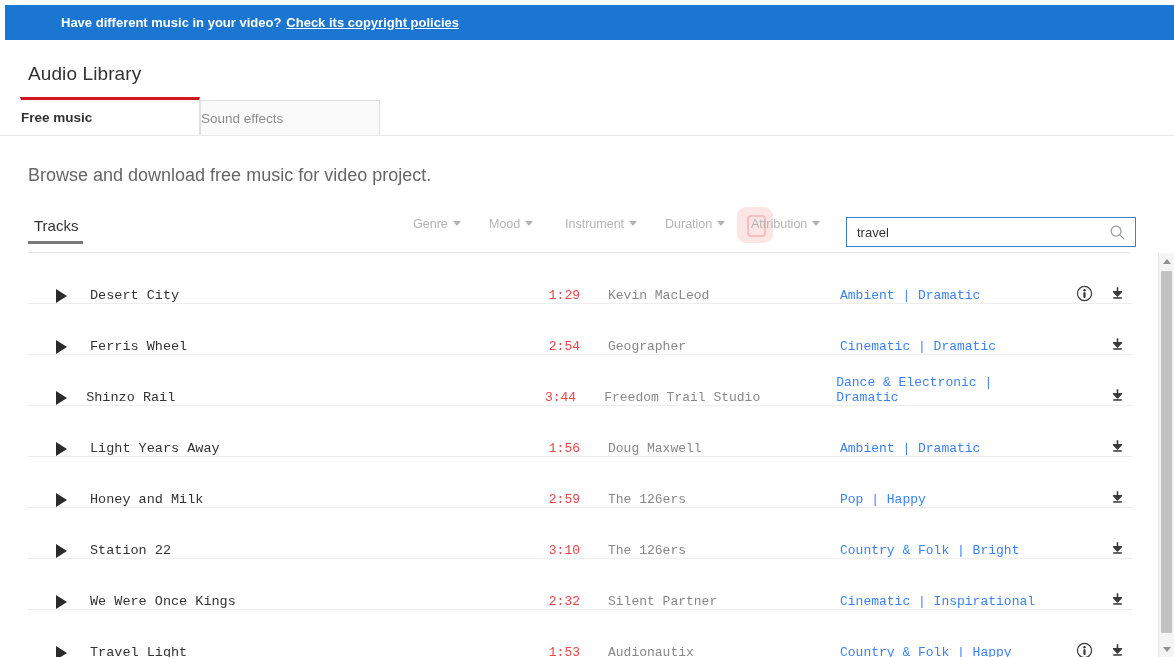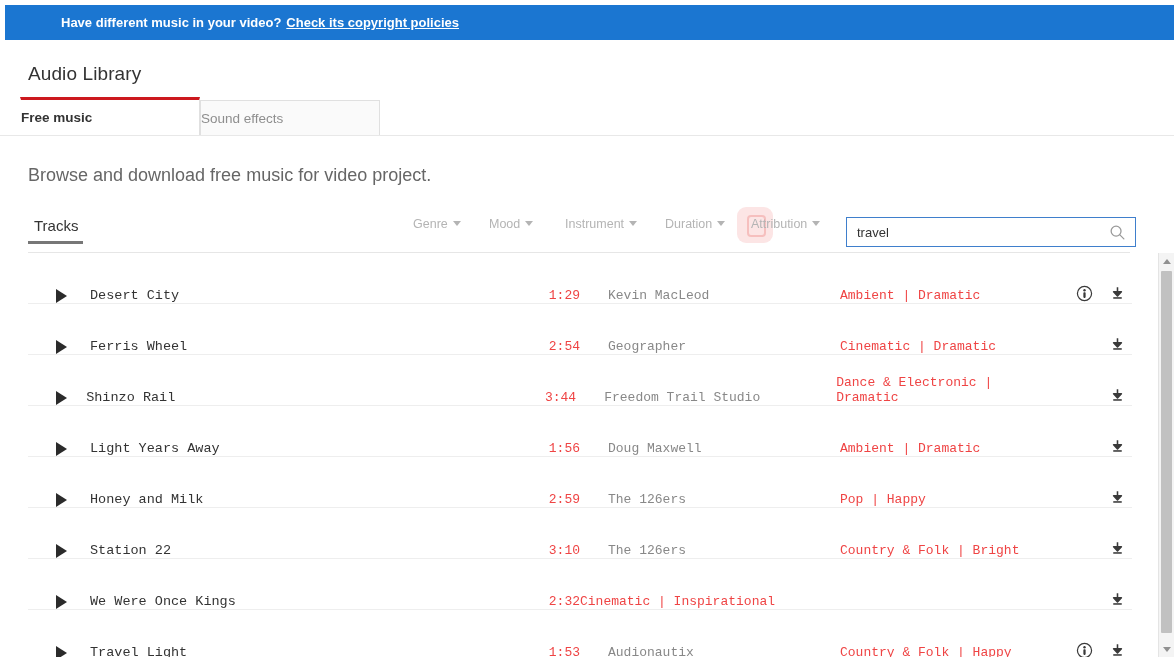--- a/index.html
+++ b/index.html
@@ -272,21 +272,21 @@
   .cell-artist {
     flex: 0 0 260px;
     font-size: 13px;
     color: #888888;
     padding-left: 28px;
     box-sizing: border-box;
   }
   .cell-genre {
     flex: 1 1 auto;
     font-size: 13px;
-    color: #ef4444;
+    color: #3b82f6;
   }
   .cell-icons {
     flex: 0 0 95px;
     display: flex;
     align-items: center;
     justify-content: flex-end;
     gap: 14px;
     padding-right: 5px;
     box-sizing: border-box;
   }
@@ -523,20 +523,21 @@
         </svg>
       </span>
     </div>
     </div>
     <div class="row">
     <div class="cell-play">
       <span class="play-icon"></span>
     </div>
     <div class="cell-title">We Were Once Kings</div>
     <div class="cell-duration">2:32</div>
+    <div class="cell-artist">Silent Partner</div>
     <div class="cell-genre">Cinematic | Inspirational</div>
     <div class="cell-icons">
       <span class="attr-spacer"></span>
       <span class="dl-icon">
         <svg width="17" height="17" viewBox="0 0 24 24">
           <path d="M12 3 L12 13 M12 15.5 L6.5 9.5 L17.5 9.5 Z" fill="#3a3a3a" stroke="#3a3a3a" stroke-width="2.2" stroke-linejoin="round"></path>
           <rect x="6" y="17.2" width="12" height="2.2" fill="#3a3a3a"></rect>
         </svg>
       </span>
     </div>

